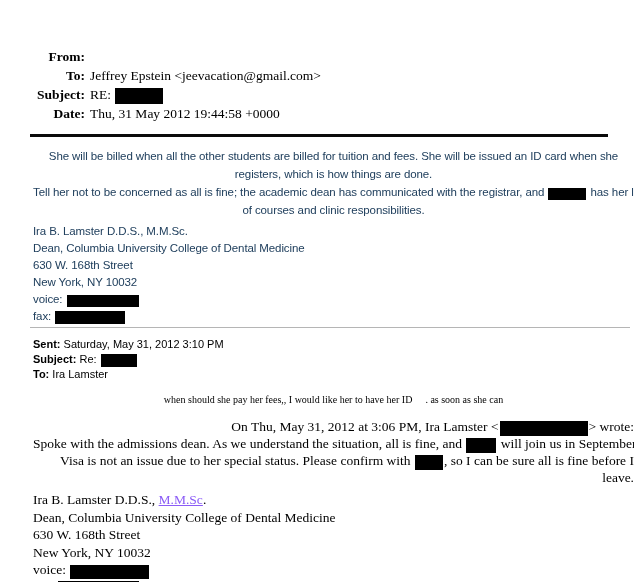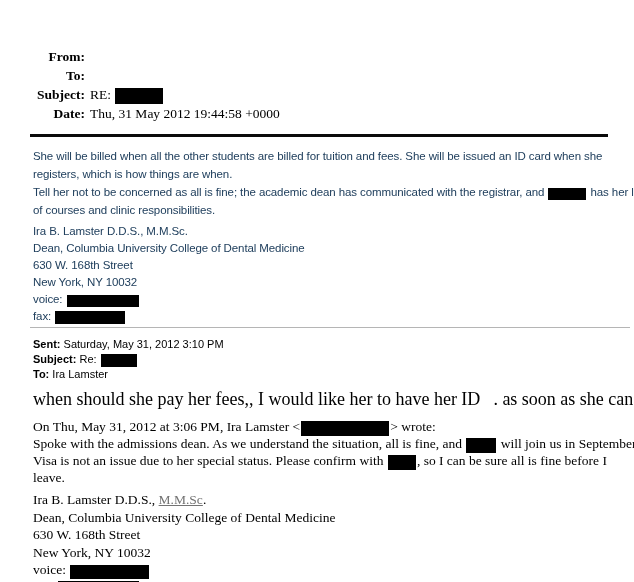--- a/index.html
+++ b/index.html
@@ -11,84 +11,85 @@
   .h1block { margin-top:7px; font-size:13.5px; }
   .h1row { display:flex; line-height:19px; white-space:nowrap; }
   .h1label { width:85px; text-align:right; font-weight:bold; flex:0 0 85px; }
   .h1value { margin-left:5px; }
   
   .rule1 { margin:11px 0 0 30px; width:578px; border-top:3px solid #0a0a0a; }
   
   .body1 {
     margin:10px 0 0 33px;
     font-family:"Liberation Sans","DejaVu Sans",sans-serif;
-    font-size:11.5px; line-height:18px; color:#21405e; letter-spacing:-0.1px;
+    font-size:11.5px; line-height:18px; color:#21405e; letter-spacing:-0.1px;text-align:center;
   }
   .sig1 {
     margin:4px 0 0 33px;
     font-family:"Liberation Sans","DejaVu Sans",sans-serif;
     font-size:11.5px; line-height:17px; color:#21405e; letter-spacing:-0.1px;
   }
   .line { white-space:nowrap; }
   
   .rule2 { margin:2px 0 0 30px; width:600px; border-top:1px solid #b5b5b5; }
   
   .h2block {
     margin:9px 0 0 33px;
     font-family:"Liberation Sans","DejaVu Sans",sans-serif;
     font-size:11px; line-height:15px; color:#000;
   }
   .h2block b { font-weight:bold; }
   
-  .body2a { margin:9px 0 0 33px; font-size:18px; line-height:17px; }
-  .quote  { margin:10px 0 0 33px; font-size:13.5px; line-height:17px; }
+  .body2a { margin:9px 0 0 33px; font-size:10px; line-height:17px;text-align:center; }
+  .quote  { margin:10px 0 0 33px; font-size:13.5px; line-height:17px;text-align:right; }
   .sig2   { margin:5px 0 0 33px; font-size:13.5px; line-height:17.5px; }
   
   .redact {
     display:inline-block; background:#000; vertical-align:text-bottom;
     margin:0 1px -2px 1px;
   }
   .gap { display:inline-block; width:13px; }
-  .mlink { color:#737373; text-decoration:underline; cursor:pointer; }
+  .mlink { color:#8b5cf6; text-decoration:underline; cursor:pointer; }
   
   .watermark {
     position:absolute; left:0; bottom:0; height:17px;
     background:rgba(125,125,125,0.88); color:#ffffff;
     font-family:"Liberation Sans","DejaVu Sans",sans-serif;
     font-weight:bold; font-size:11.5px; line-height:17px;
     padding:8px 7px 0 3px; white-space:nowrap;
   }
 </style>
 </head>
 <body>
 
 <div class="page">
 
   <div class="h1block">
     <div class="h1row">
       <span class="h1label">From:</span>
     </div>
     <div class="h1row">
       <span class="h1label">To:</span>
+      <span class="h1value">Jeffrey Epstein &lt;jeevacation@gmail.com&gt;</span>
     </div>
     <div class="h1row">
       <span class="h1label">Subject:</span>
       <span class="h1value"><span>RE: </span><span class="redact" style="width:48px;height:16px"></span></span>
     </div>
     <div class="h1row">
       <span class="h1label">Date:</span>
       <span class="h1value">Thu, 31 May 2012 19:44:58 +0000</span>
     </div>
   </div>
 
   <div class="rule1"></div>
 
   <div class="body1">
     <div class="line">She will be billed when all the other students are billed for tuition and fees. She will be issued an ID card when she</div>
-    <div class="line">registers, which is how things are when.</div>
+    <div class="line">registers, which is how things are done.</div>
     <div class="line"><span>Tell her not to be concerned as all is fine; the academic dean has communicated with the registrar, and </span><span class="redact" style="width:38px;height:12px"></span><span> has her list</span></div>
     <div class="line">of courses and clinic responsibilities.</div>
   </div>
 
   <div class="sig1">
     <div class="line">Ira B. Lamster D.D.S., M.M.Sc.</div>
     <div class="line">Dean, Columbia University College of Dental Medicine</div>
     <div class="line">630 W. 168th Street</div>
     <div class="line">New York, NY 10032</div>
     <div class="line"><span>voice: </span><span class="redact" style="width:72px;height:12px"></span></div>

